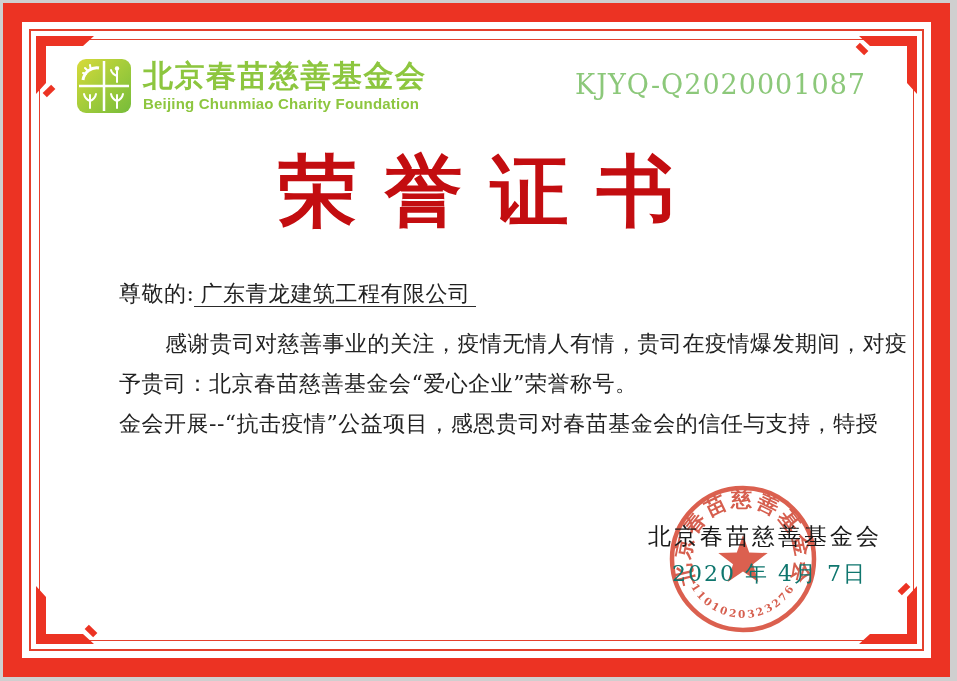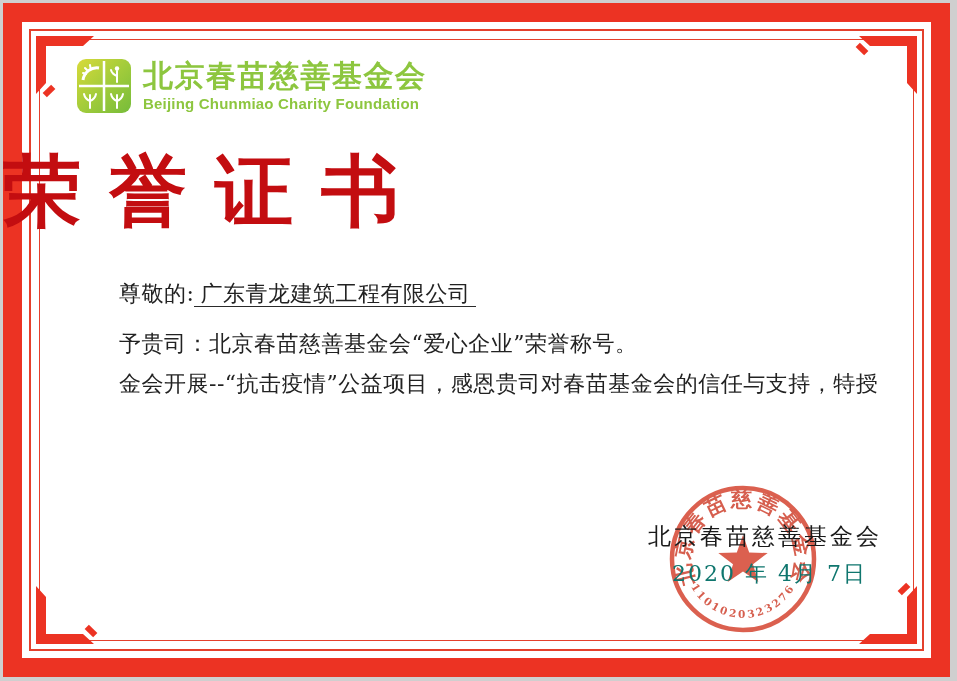--- a/index.html
+++ b/index.html
@@ -28,23 +28,23 @@
   .logo-text{margin-left:12px;}
   .logo-cn{font-size:30px;font-weight:bold;color:#8dc63f;letter-spacing:1.5px;line-height:34px;}
   .logo-en{font-size:15px;font-weight:bold;color:#8dc63f;margin-top:2px;letter-spacing:0.2px;}
   .certno{
     position:absolute;right:84px;top:66px;
     font-family:"DejaVu Serif",serif;
     font-size:27px;color:#8cc87a;letter-spacing:1px;
   }
   
   .title{
-    position:absolute;left:0;right:0;top:138px;text-align:left;
+    position:absolute;left:0;right:0;top:138px;text-align:center;
     font-size:78px;font-weight:bold;color:#c30d10;
-    letter-spacing:28px;line-height:100px;
+    letter-spacing:28px;padding-left:28px;line-height:100px;
   }
   
   .bodytext{
     position:absolute;left:116px;top:271px;width:790px;
     font-family:"DejaVu Serif",serif;
     font-size:22px;color:#222222;letter-spacing:0.5px;line-height:40px;
     white-space:nowrap;
   }
   .salutation{margin-bottom:10px;}
   .uline{border-bottom:1.5px solid #2a2a2a;padding:0 6px;}
@@ -115,27 +115,29 @@
         <path d="M 40,42 Q 35,40 34,35" fill="none"></path>
           <path d="M 40,42 Q 45,40 46,35" fill="none"></path>
       </g>
     </svg>
     <div class="logo-text">
       <div class="logo-cn">北京春苗慈善基金会</div>
       <div class="logo-en">Beijing Chunmiao Charity Foundation</div>
     </div>
   </div>
 
+  <div class="certno">KJYQ-Q2020001087</div>
 
   <div class="title">荣誉证书</div>
 
   <div class="bodytext">
     <div class="salutation">
       <span>尊敬的:</span><span class="uline">广东青龙建筑工程有限公司</span>
     </div>
+    <div class="indent">感谢贵司对慈善事业的关注，疫情无情人有情，贵司在疫情爆发期间，对疫</div>
     <div>予贵司：北京春苗慈善基金会“爱心企业”荣誉称号。</div>
     <div>金会开展--“抗击疫情”公益项目，感恩贵司对春苗基金会的信任与支持，特授</div>
   </div>
 
   <svg class="stamp" viewBox="0 0 156 156">
     <defs>
       <path id="arcTop" d="M 30,100.4 A 53,53 0 1,1 126,100.4" fill="none"></path>
       <path id="arcBottom" d="M 23.3,100 A 59,59 0 0,0 132.7,100" fill="none"></path>
     </defs>
     <circle cx="78" cy="78" r="71" fill="none" stroke="#d54531" stroke-width="4.5"></circle>

